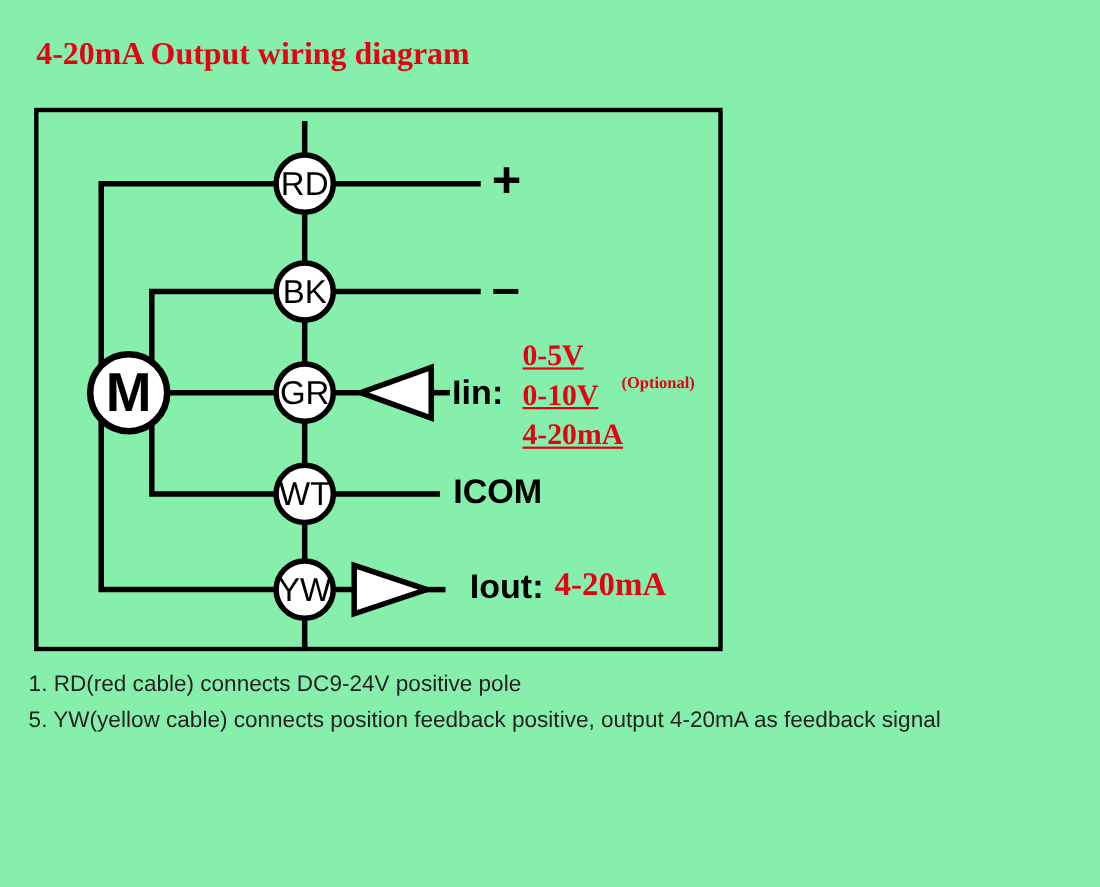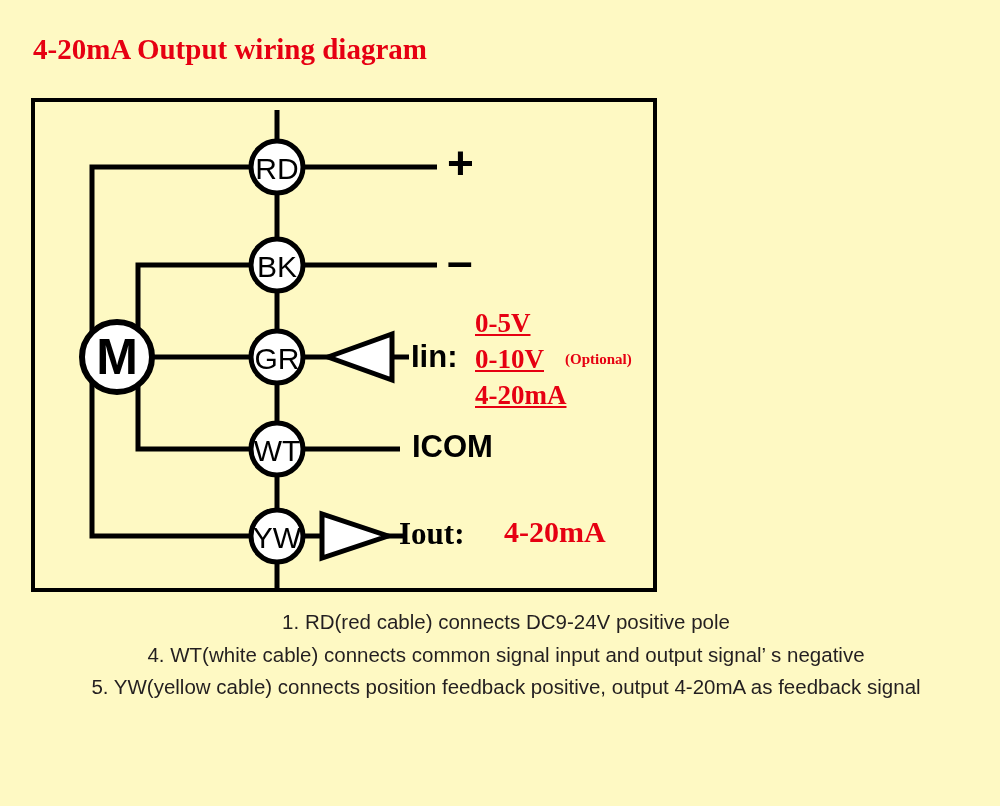--- a/index.html
+++ b/index.html
@@ -13,21 +13,21 @@
     position: relative;
     font-family: "Liberation Sans", sans-serif;
     overflow: hidden;
   }
 
   #page {
     position: absolute;
     left: 0; top: 0;
     width: 1000px;
     height: 806px;
-    background: #fef9c3;
+    background: #86efac;
   }
 
   
   .diagram-title {
     position: absolute;
     left: 33px;
     top: 33px;
     font-family: "Liberation Serif", serif;
     font-weight: bold;
     font-size: 29px;
@@ -94,35 +94,34 @@
     font-family: "Liberation Serif", serif;
     font-weight: bold;
     color: #e60012;
     font-size: 27px;
     line-height: 1;
     white-space: nowrap;
     text-decoration: underline;
   }
   #label-optional {
     left: 565px;
-    top: 352px;
+    top: 342px;
     font-size: 15px;
   }
 
   #label-icom {
     left: 412px;
     top: 431px;
     font-size: 31px;
   }
 
   #label-iout {
-    left: 399px;
+    left: 427px;
     top: 518px;
     font-size: 31px;
-    font-family: Liberation Serif, serif;
   }
   #label-iout-value {
     left: 504px;
     top: 517px;
     font-size: 30px;
   }
 
   
   #notes {
     position: absolute;
@@ -130,21 +129,20 @@
     top: 612px;
     width: 960px;
   }
   #notes .note {
     font-family: "Liberation Sans", sans-serif;
     font-size: 20.5px;
     color: #231f20;
     line-height: 1;
     margin-bottom: 12px;
     white-space: nowrap;
-    text-align: center;
   }
 </style>
 </head>
 <body>
 
 <div id="page">
 
   <div class="diagram-title">4-20mA Output wiring diagram</div>
 
   <svg id="schematic" width="1000" height="600" viewBox="0 0 1000 600">
@@ -214,17 +212,16 @@
   <div class="lbl lbl-red-serif" id="label-optional">(Optional)</div>
 
   <div class="lbl lbl-blk-bold" id="label-icom">ICOM</div>
 
   <div class="lbl lbl-blk-bold" id="label-iout">Iout:</div>
 
   <div class="lbl lbl-red-serif" id="label-iout-value">4-20mA</div>
 
   <div id="notes">
     <div class="note">1. RD(red cable) connects DC9-24V positive pole</div>
-    <div class="note">4. WT(white cable) connects common signal input and output signal’  s negative</div>
     <div class="note">5. YW(yellow cable) connects position feedback positive, output 4-20mA as feedback signal</div>
   </div>
 
 </div>
 
 </body></html>

